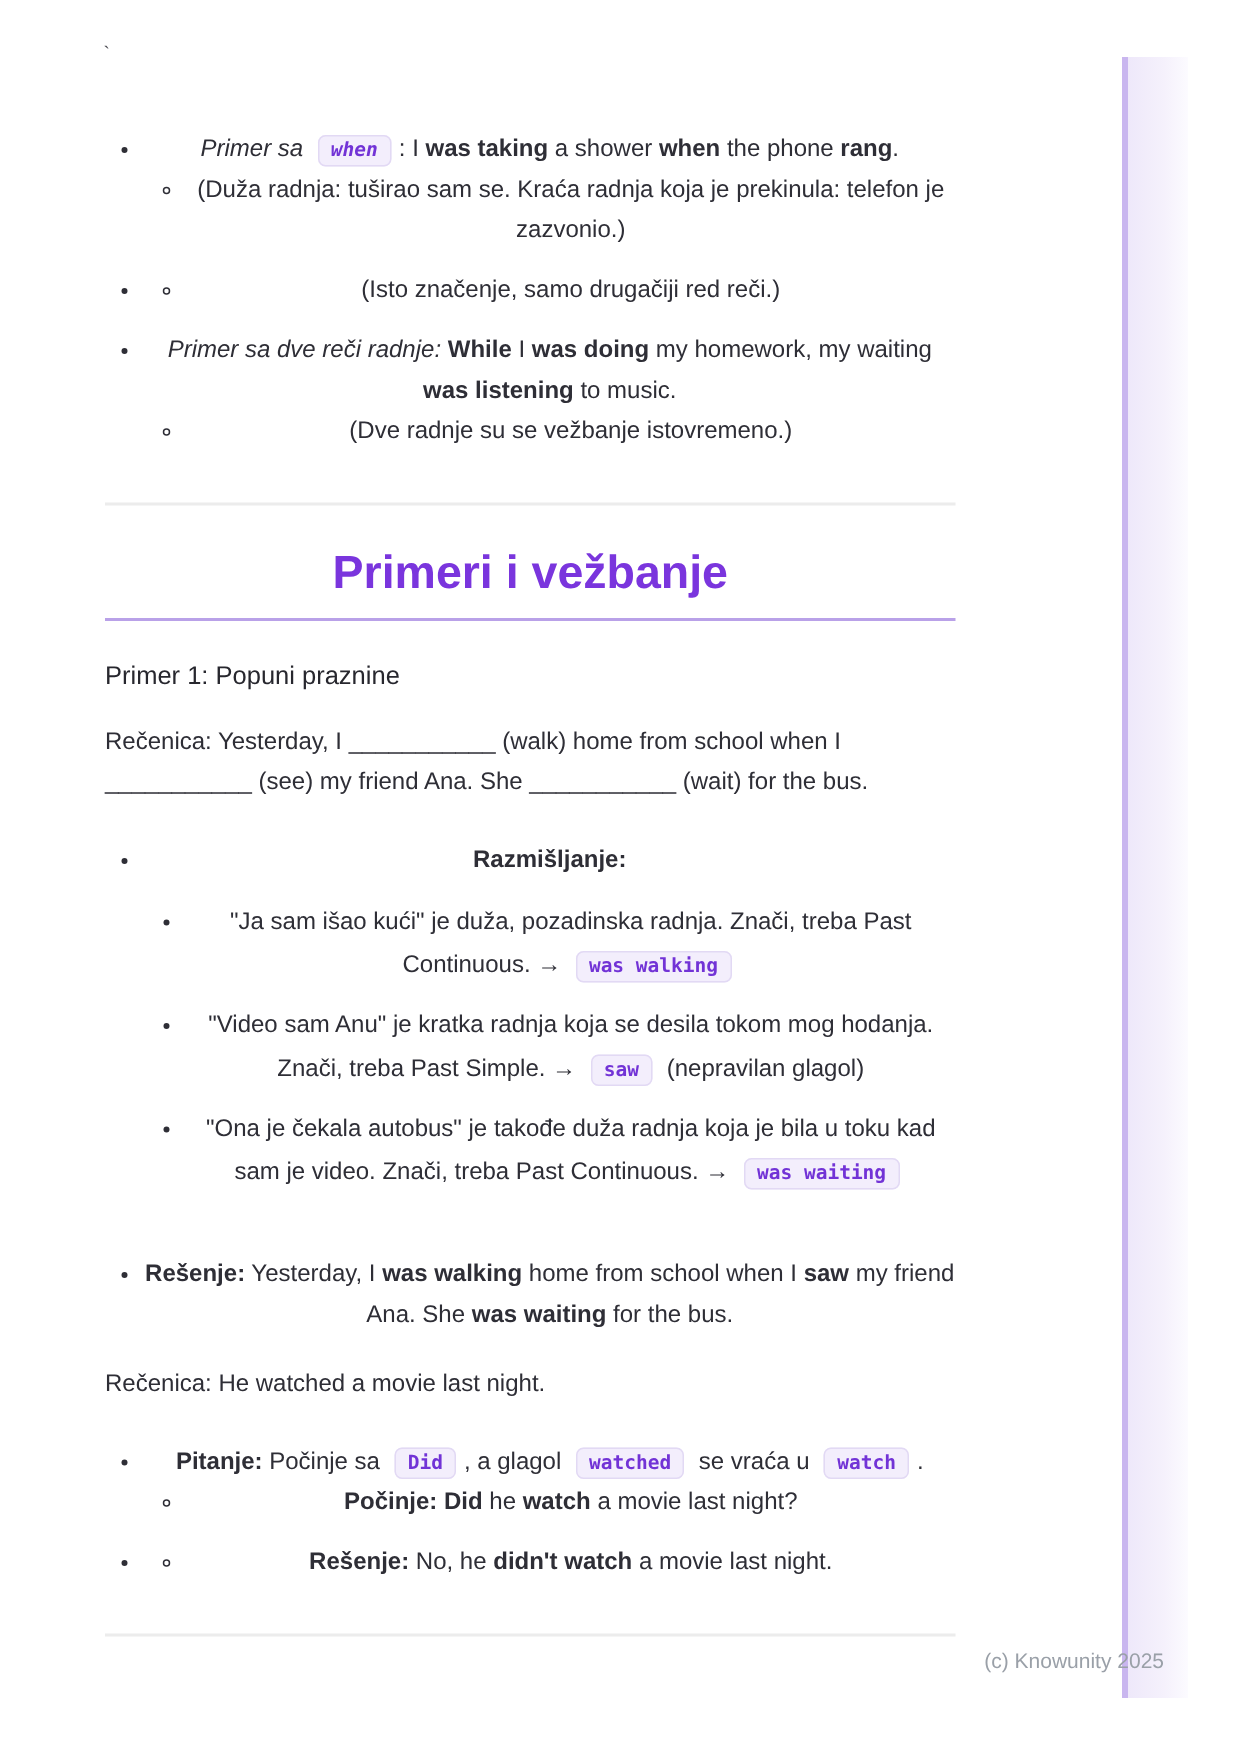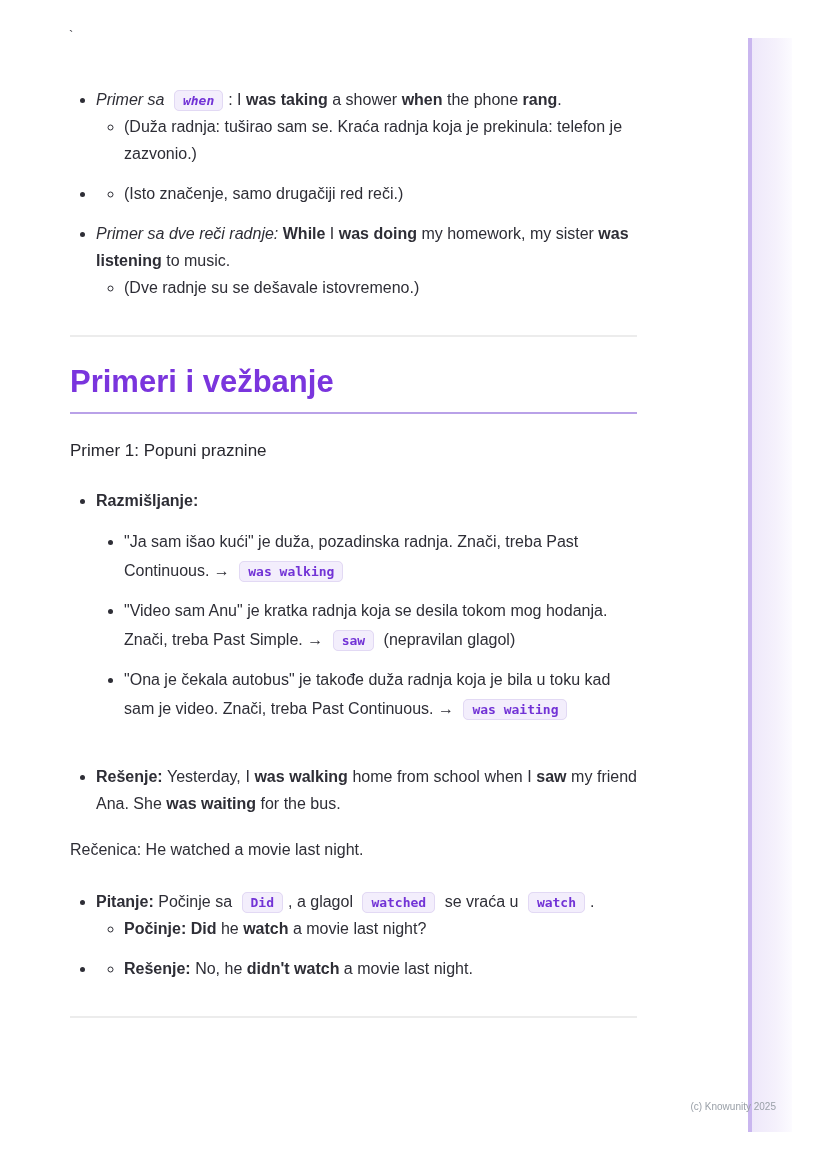--- a/index.html
+++ b/index.html
@@ -34,21 +34,21 @@
     width:567px;
     padding-top:86px;
     font-size:16px;
     line-height:27px;
   }
   ul{margin:0;}
   ul.top-list{
     padding-left:26px;
     list-style:disc;
   }
-  ul.top-list > li{margin-bottom:13px;}
+  ul.top-list > li{margin-bottom:13px;text-align:center;}
   ul.top-list > li:last-child{margin-bottom:0;}
   ul.sub-list{
     padding-left:28px;
     margin-top:0;
   }
   ul.sub-list.circle{list-style:circle;}
   ul.sub-list.disc{list-style:disc; margin-top:13px;}
   ul.sub-list.disc > li{margin-bottom:11px; line-height:29px;}
   ul.sub-list.disc > li:last-child{margin-bottom:0;}
   hr.rule{
@@ -57,20 +57,21 @@
     margin:34px 0 0 0;
   }
   h1.page-title{
     margin:28px 0 0 0;
     padding-bottom:13px;
     font-size:31px;
     line-height:34px;
     font-weight:700;
     color:#7a35dd;
     border-bottom:2px solid #b9a1e8;
+    text-align:center;
   }
   h3.sub-title{
     margin:26px 0 0 0;
     font-size:17px;
     line-height:22px;
     font-weight:400;
     color:#27272e;
   }
   p.sentence{
     margin:19px 0 0 0;
@@ -93,21 +94,21 @@
     padding:2px 8px;
     margin:0 5px;
     white-space:nowrap;
   }
   .seg-chipi{font-style:italic;}
   .footer{
     position:absolute;
     left:0; top:1100px;
     width:776px;
     text-align:right;
-    font-size:10px;
+    font-size:14px;
     line-height:14px;
     color:#9aa0a8;
   }
 </style>
 </head>
 <body>
 
 <div class="page">
 
   <span class="stray">`</span>
@@ -122,33 +123,34 @@
         <ul class="sub-list circle">
           <li>(Duža radnja: tuširao sam se. Kraća radnja koja je prekinula: telefon je zazvonio.)</li>
         </ul>
       </li>
       <li>
         <ul class="sub-list circle">
           <li>(Isto značenje, samo drugačiji red reči.)</li>
         </ul>
       </li>
       <li>
-        <div class="li-main"><span class="seg-i">Primer sa dve reči radnje:</span><span> </span><span class="seg-b">While</span><span> I </span><span class="seg-b">was doing</span><span> my homework, my sister </span><span class="seg-b">was listening</span><span> to music.</span></div>
+        <div class="li-main"><span class="seg-i">Primer sa dve reči radnje:</span><span> </span><span class="seg-b">While</span><span> I </span><span class="seg-b">was doing</span><span> my homework, my waiting </span><span class="seg-b">was listening</span><span> to music.</span></div>
         <ul class="sub-list circle">
-          <li>(Dve radnje su se dešavale istovremeno.)</li>
+          <li>(Dve radnje su se vežbanje istovremeno.)</li>
         </ul>
       </li>
     </ul>
 
     <hr class="rule">
 
     <h1 class="page-title">Primeri i vežbanje</h1>
 
     <h3 class="sub-title">Primer 1: Popuni praznine</h3>
 
+    <p class="sentence">Rečenica: Yesterday, I ___________ (walk) home from school when I ___________ (see) my friend Ana. She ___________ (wait) for the bus.</p>
 
     <ul class="top-list list-block">
       <li>
         <div class="li-main bold">Razmišljanje:</div>
         <ul class="sub-list disc">
           <li><span>"Ja sam išao kući" je duža, pozadinska radnja. Znači, treba Past Continuous. → </span><span class="seg-chip">was walking</span></li>
           <li><span>"Video sam Anu" je kratka radnja koja se desila tokom mog hodanja. Znači, treba Past Simple. → </span><span class="seg-chip">saw</span><span> (nepravilan glagol)</span></li>
           <li><span>"Ona je čekala autobus" je takođe duža radnja koja je bila u toku kad sam je video. Znači, treba Past Continuous. → </span><span class="seg-chip">was waiting</span></li>
         </ul>
       </li>

